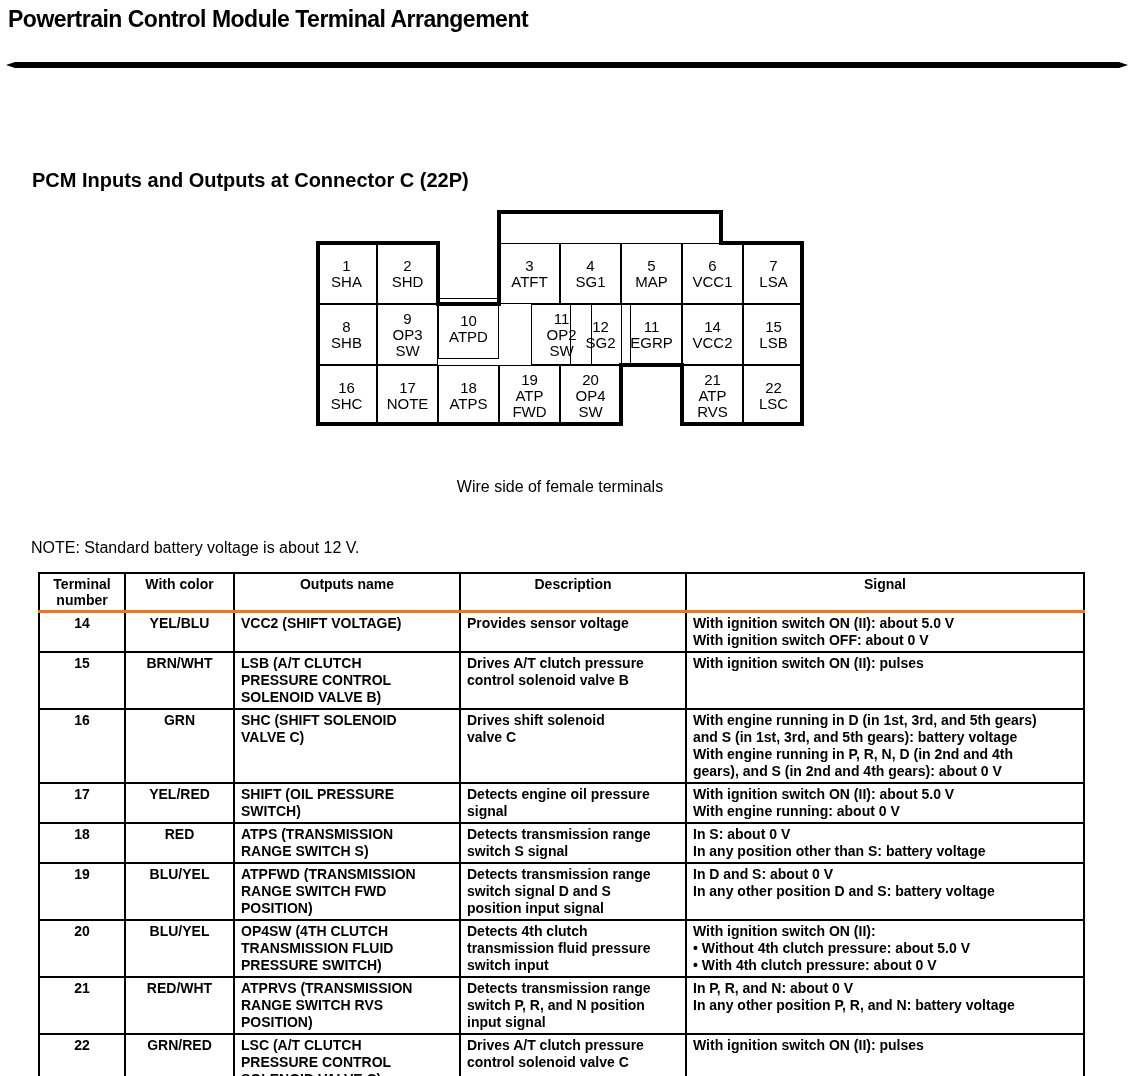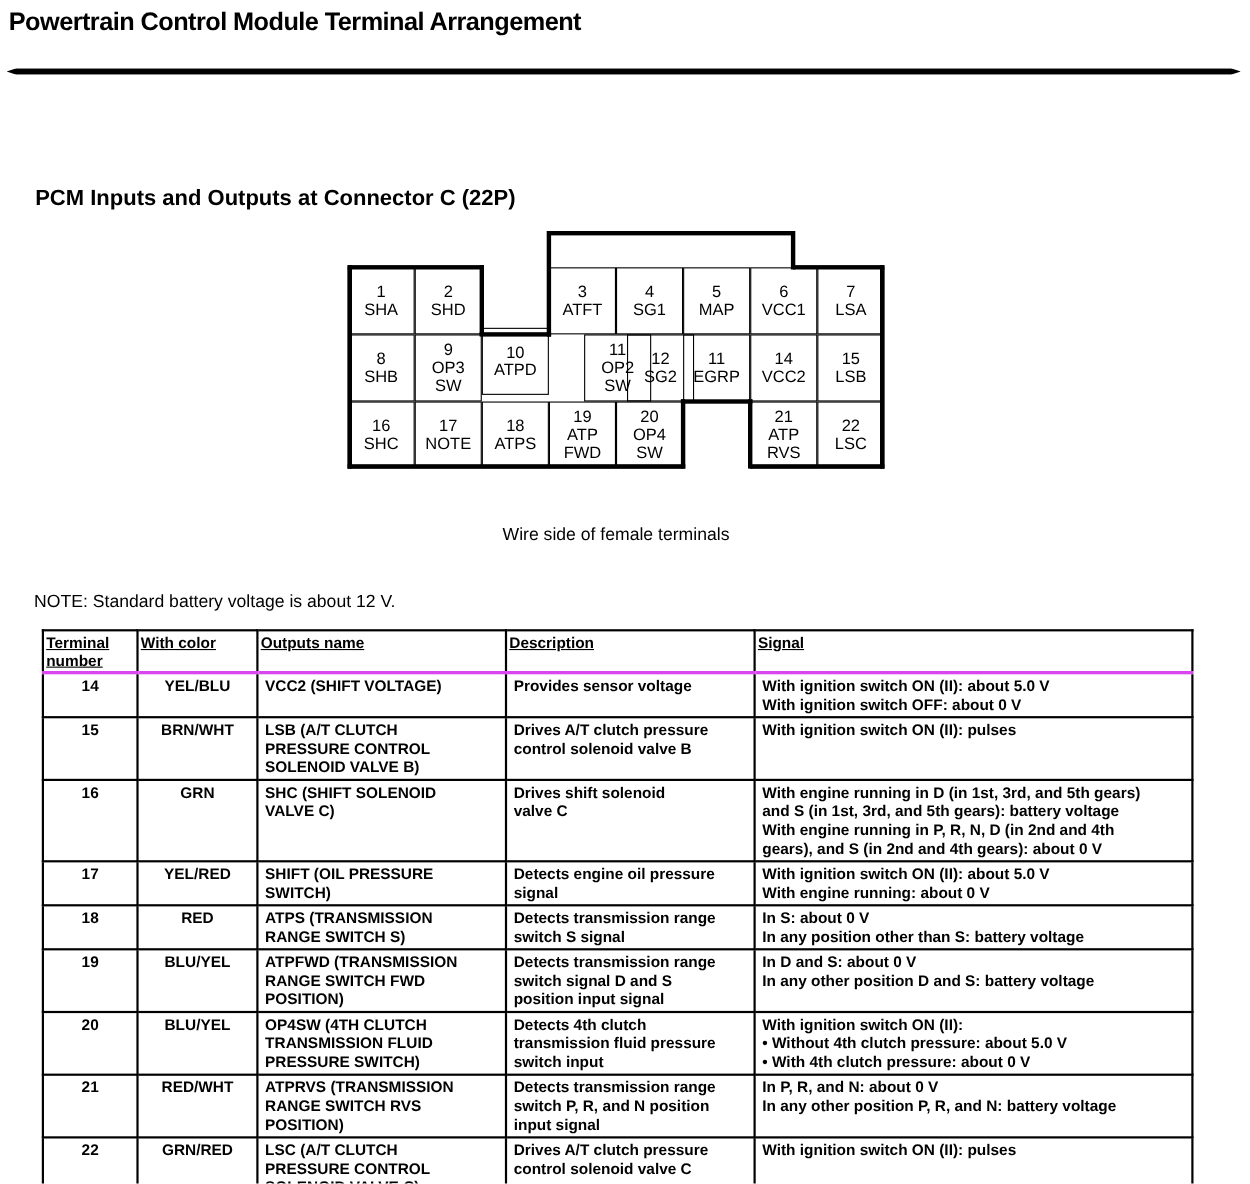--- a/index.html
+++ b/index.html
@@ -48,21 +48,21 @@
   .terminals-table col.c-num{width:86px;}
   .terminals-table col.c-wire{width:109px;}
   .terminals-table col.c-name{width:226px;}
   .terminals-table col.c-desc{width:226px;}
   .terminals-table col.c-sig{width:398px;}
   .terminals-table th,.terminals-table td{
     border:2px solid #000;vertical-align:top;padding:2px 6px;
     white-space:pre-line;overflow:hidden;
   }
   .terminals-table th{
-    text-align:left;line-height:16px;padding:2px 2px;border-bottom:3px solid #d946ef;text-decoration:underline;
+    text-align:center;line-height:16px;padding:2px 2px;border-bottom:3px solid #f97316;
   }
   .terminals-table td.ctr{text-align:center;}
   .terminals-table{border:2px solid #000;}
 </style>
 </head>
 <body>
 
 <div class="page-title">Powertrain Control Module Terminal Arrangement</div>
 <div class="title-rule"></div>
 <div class="section-heading">PCM Inputs and Outputs at Connector C (22P)</div>

